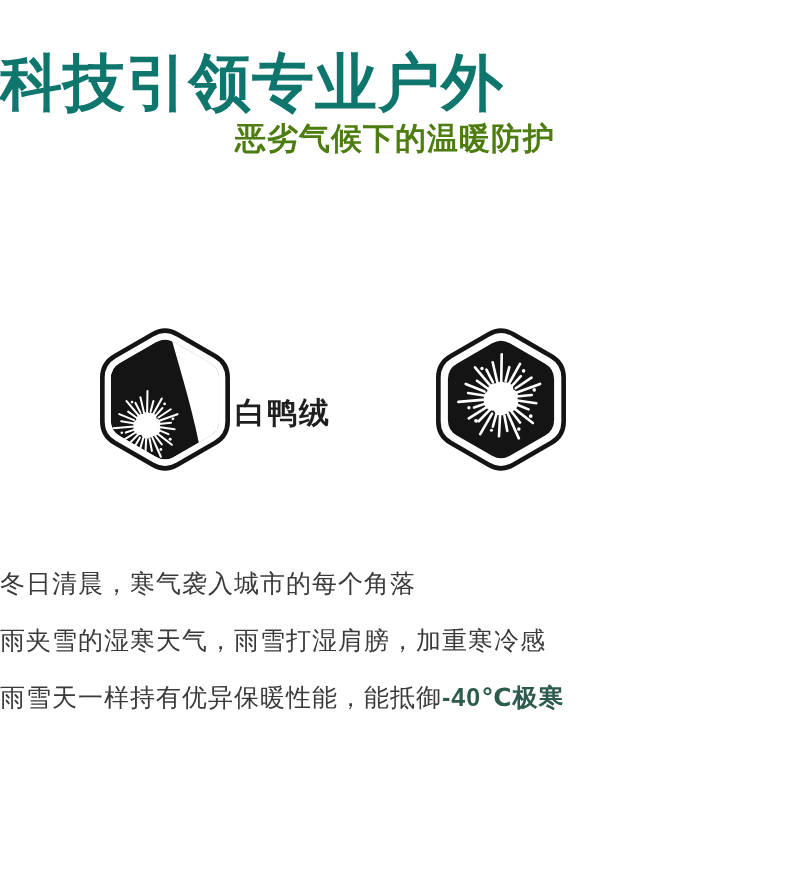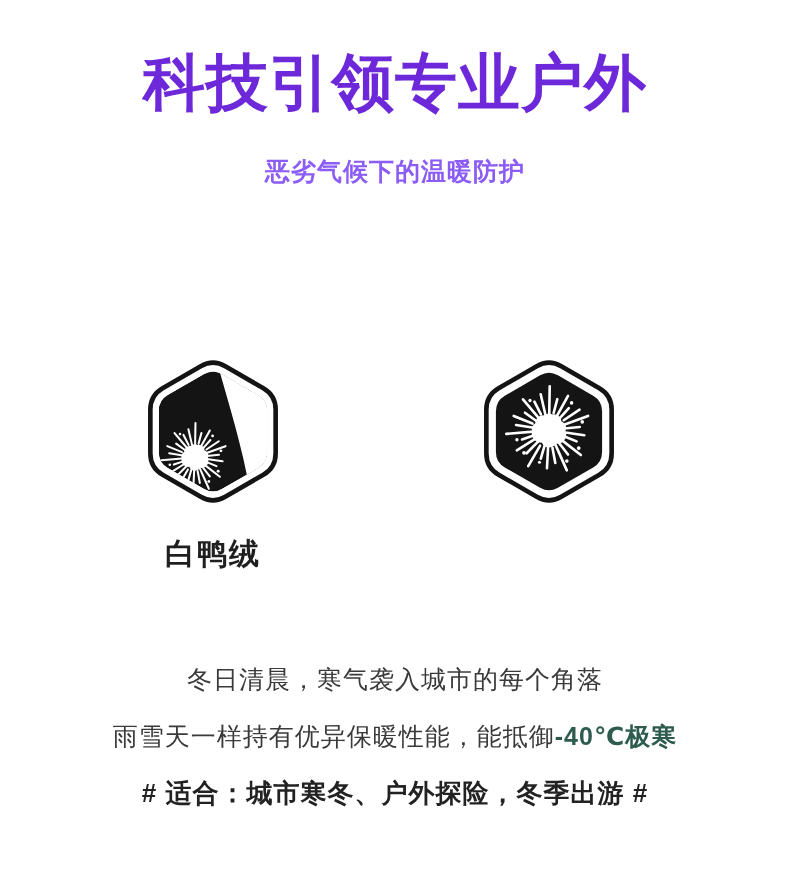--- a/index.html
+++ b/index.html
@@ -8,54 +8,52 @@
     width: 790px; height: 878px;
     font-family: "Liberation Sans", "DejaVu Sans", sans-serif;
     overflow: hidden;
   }
   .page { width: 790px; height: 878px; background: #ffffff; }
 
   .page-title {
     margin-top: 46px;
     font-size: 62px; line-height: 74px;
     font-weight: 700; letter-spacing: 1px;
-    color: #6d28d9;
-    text-align: center;
+    color: #0f766e;
   }
   .page-subtitle {
-    margin-top: 32px;
-    font-size: 25px; line-height: 38px;
+    margin-top: 0;
+    font-size: 31px; line-height: 38px;
     font-weight: 700; letter-spacing: 1px;
-    color: #8b5cf6;
+    color: #4d7c0f;
     text-align: center;
   }
 
   .features {
     margin-top: 164px;
     display: flex;
     justify-content: center;
     gap: 100px;
     padding-right: 28px;
   }
   .feature {
     width: 236px;
-    display: flex; flex-direction: column; align-items: center;
+    display: flex; align-items: center;
   }
   .hex-icon { display: block; }
   .feature-label {
     margin-top: 26px;
     font-size: 30px; line-height: 38px;
     font-weight: 600; letter-spacing: 2px;
     color: #1f1f1f;
     text-align: center;
   }
 
   .copy {
     margin-top: 78px;
-    text-align: center;
   }
   .copy p {
     font-size: 25px; line-height: 57px;
     letter-spacing: 1px;
     color: #3a3a3a;
     font-weight: 500;
   }
   .copy .highlight {
     color: #2d5c4e;
     font-weight: 700;
@@ -187,17 +185,17 @@
             <circle cx="28" cy="-7" r="1.5"></circle>
             <circle cx="15" cy="26" r="1.5"></circle>
             <circle cx="-8" cy="27" r="1.3"></circle>
           </g>
         </svg>
     </div>
   </div>
 
   <div class="copy">
     <p>冬日清晨，寒气袭入城市的每个角落</p>
+    <p>雨夹雪的湿寒天气，雨雪打湿肩膀，加重寒冷感</p>
     <p><span>雨雪天一样持有优异保暖性能，能抵御</span><span class="highlight">-40℃极寒</span></p>
-    <p class="hashtag-line"># 适合：城市寒冬、户外探险，冬季出游 #</p>
   </div>
 
 </div>
 
 </body></html>

